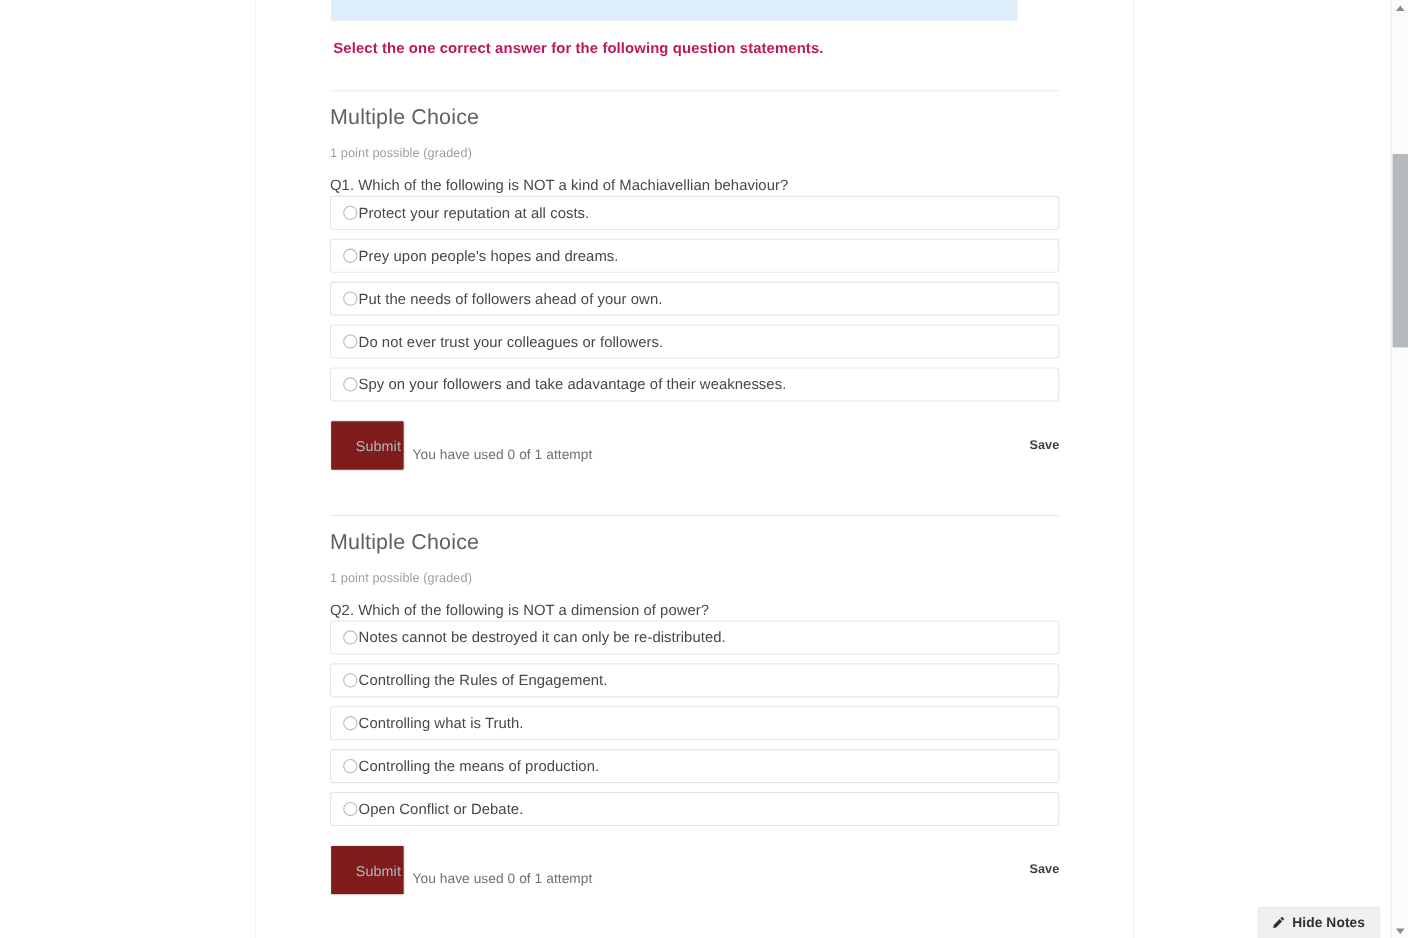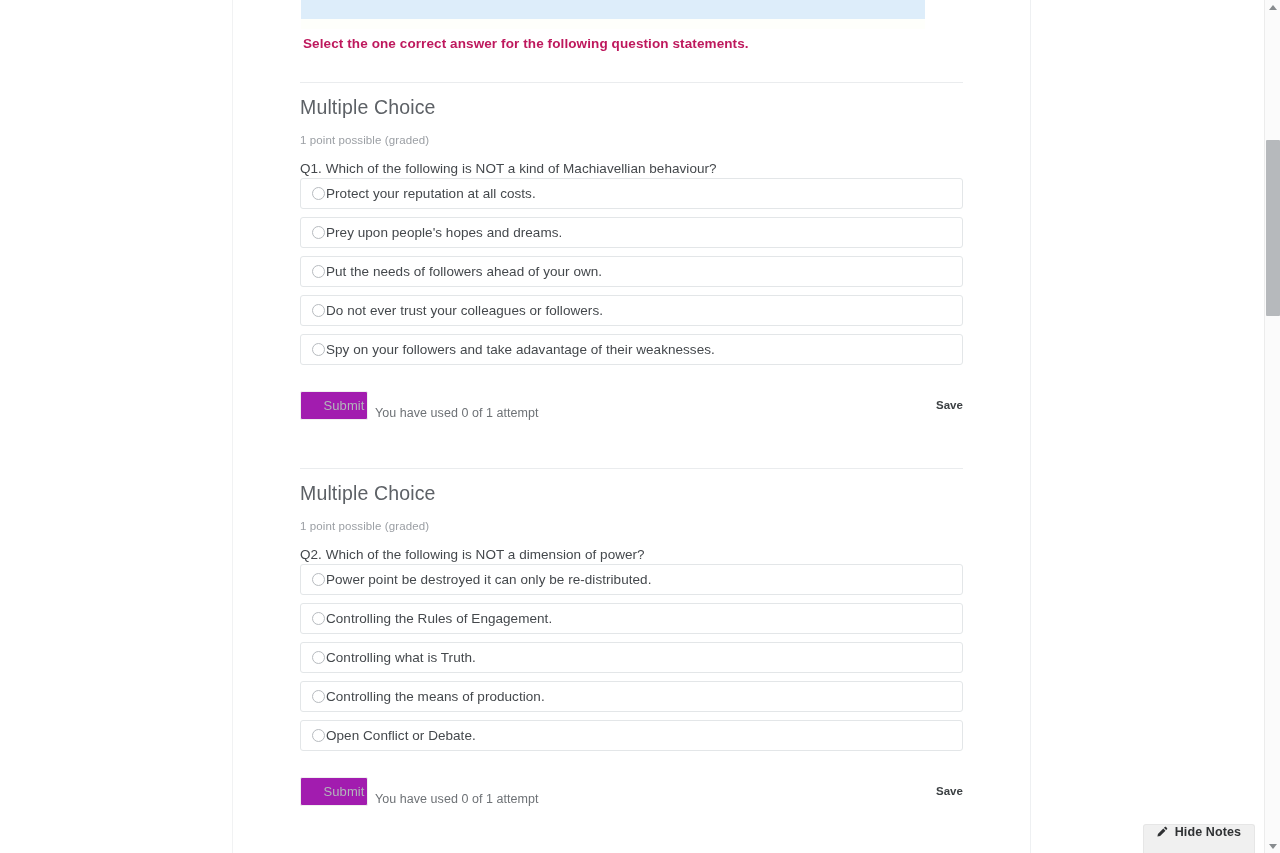--- a/index.html
+++ b/index.html
@@ -192,22 +192,22 @@
     position: relative;
     margin-top: 25px;
     height: 30px;
     width: 663px;
     display: flex;
     align-items: center;
   }
 
   .submit-button {
     width: 68px;
-    height: 29px;
-    background: #a21caf;
+    height: 46px;
+    background: #7f1d1d;
     border: 1px solid #f0f0f0;
     border-radius: 2px;
     color: #b2b6ba;
     font-size: 13px;
     letter-spacing: 0.1px;
     display: flex;
     align-items: center;
     justify-content: center;
     cursor: default;
     padding-left: 20px;
@@ -239,21 +239,21 @@
     position: absolute;
     right: 25px;
     bottom: 0;
     height: 29px;
     padding: 0 13px 0 11px;
     background: #f0f0f0;
     border: 1px solid #e6e6e6;
     border-bottom: none;
     border-radius: 3px 3px 0 0;
     display: flex;
-    align-items: flex-start;
+    align-items: center;
     gap: 7px;
     cursor: pointer;
   }
   .notes-toggle .pencil-icon {
     display: block;
     width: 13px;
     height: 13px;
     color: #2f3133;
   }
   .notes-toggle .notes-label {
@@ -316,21 +316,21 @@
 
     <section class="problem q2">
       <div class="problem-divider"></div>
       <h2 class="problem-title">Multiple Choice</h2>
       <div class="problem-points">1 point possible (graded)</div>
       <div class="question-text">Q2. Which of the following is NOT a dimension of power?</div>
 
       <div class="options">
         <label class="option">
           <span class="radio"></span>
-          <span class="option-label">Power point be destroyed it can only be re-distributed.</span>
+          <span class="option-label">Notes cannot be destroyed it can only be re-distributed.</span>
         </label>
         <label class="option">
           <span class="radio"></span>
           <span class="option-label">Controlling the Rules of Engagement.</span>
         </label>
         <label class="option">
           <span class="radio"></span>
           <span class="option-label">Controlling what is Truth.</span>
         </label>
         <label class="option">

